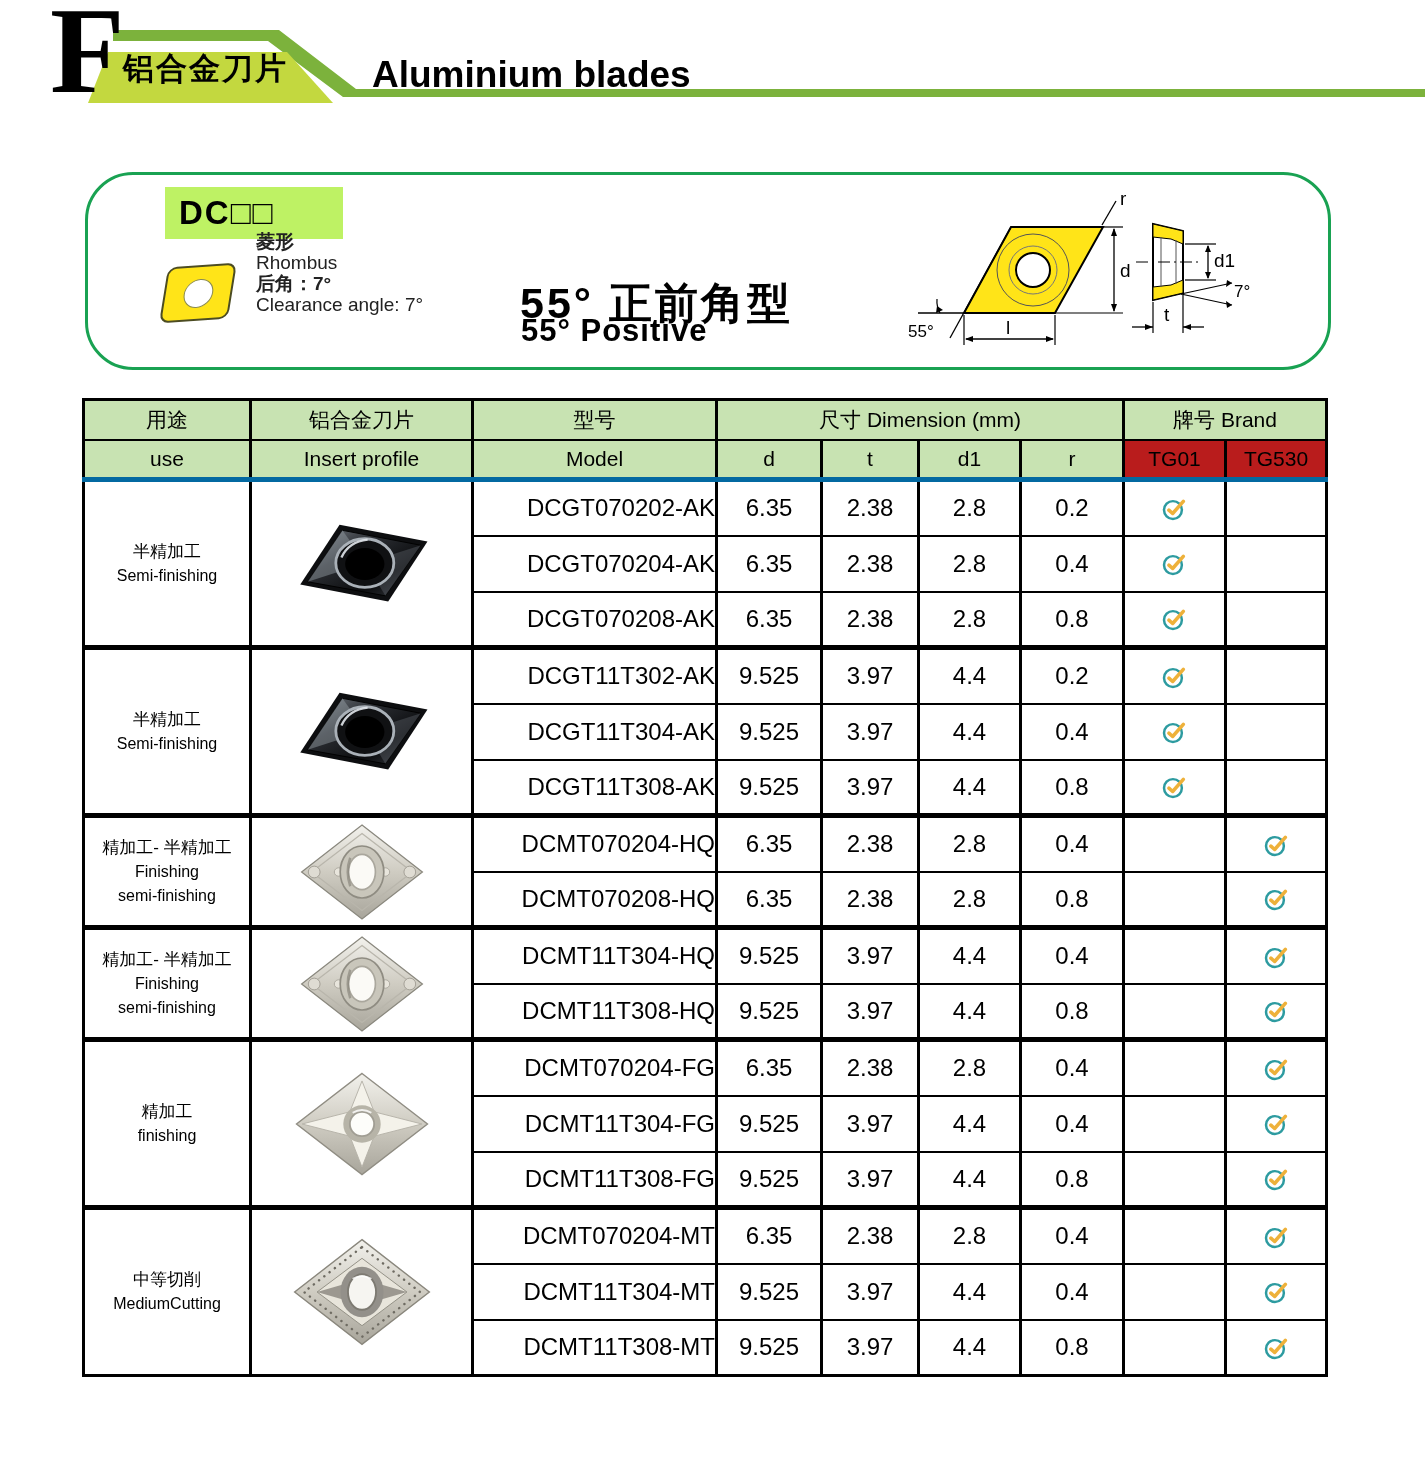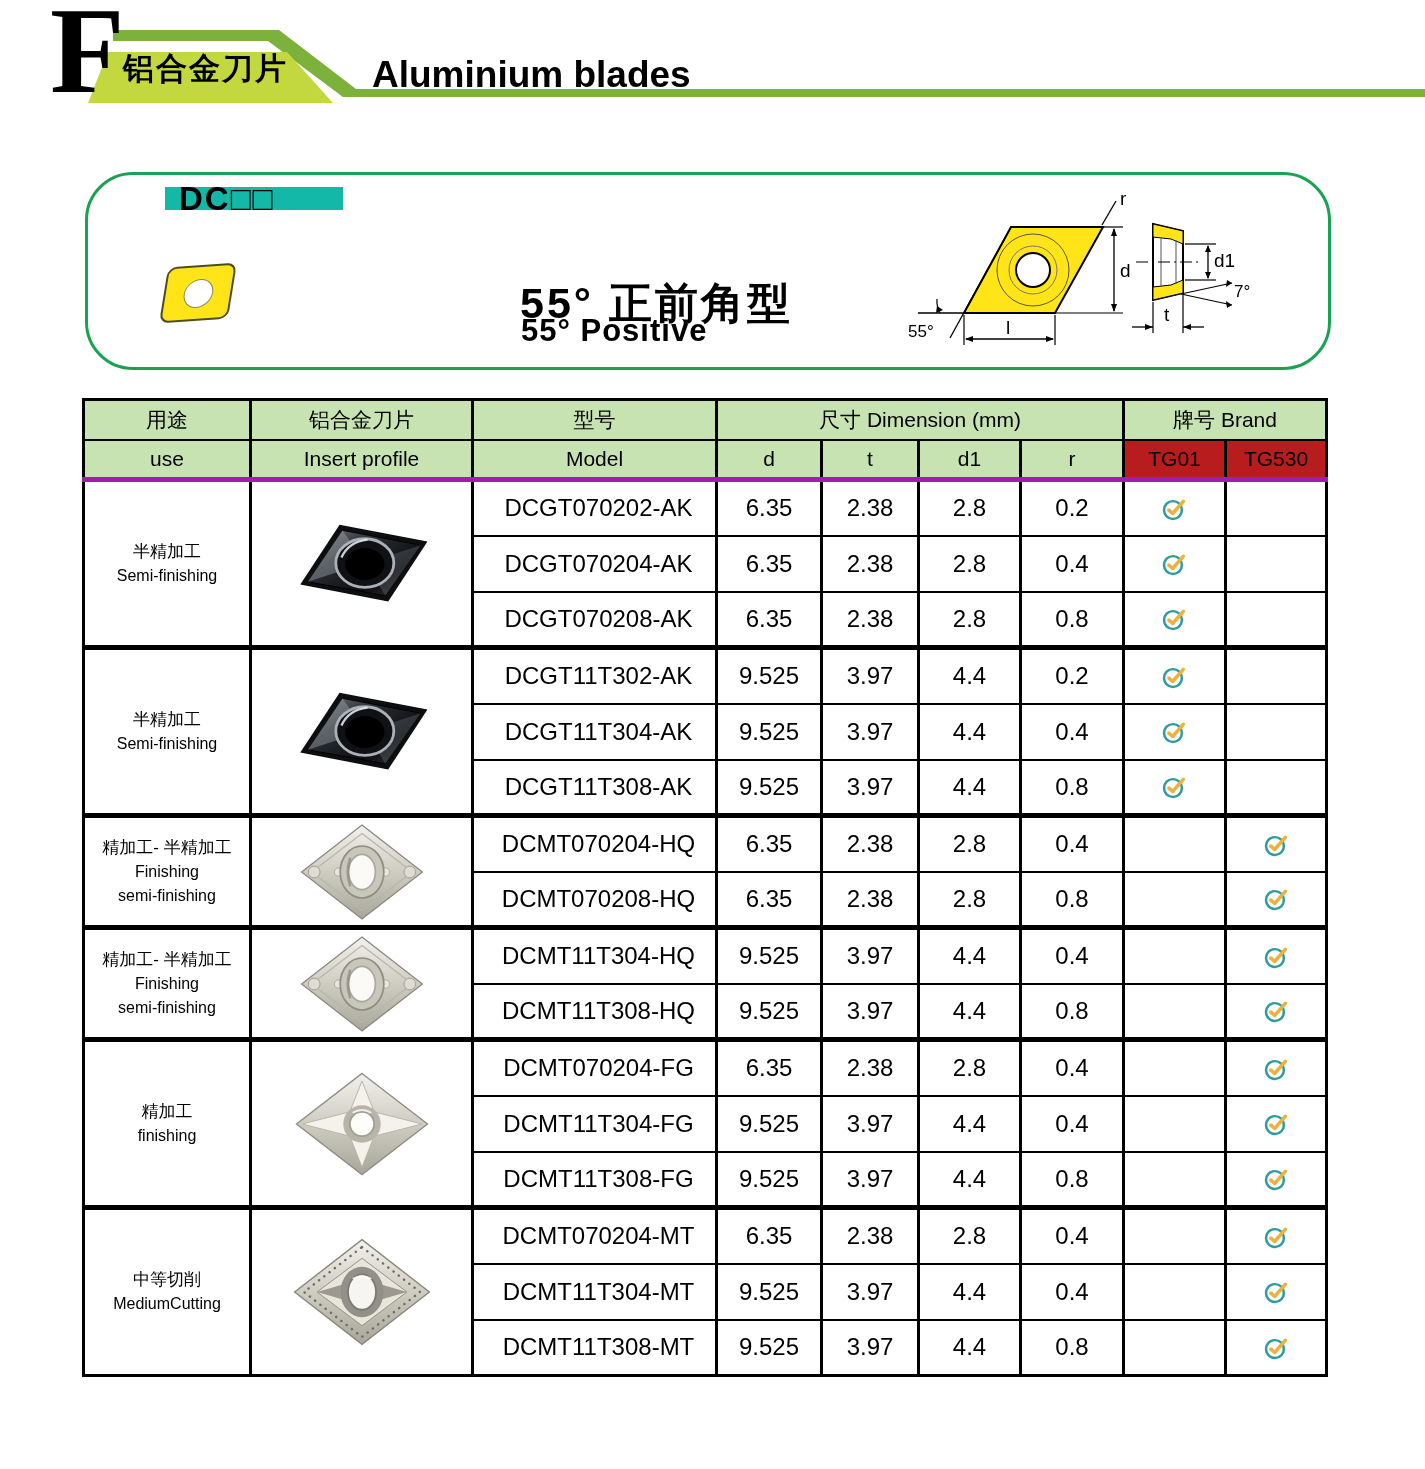--- a/index.html
+++ b/index.html
@@ -9,47 +9,47 @@
   
   .ribbon{position:absolute;left:0;top:0;}
   .logo-f{position:absolute;left:50px;top:-10px;font-family:"Liberation Serif",serif;
           font-weight:bold;font-size:122px;line-height:1;}
   .logo-cn{position:absolute;left:123px;top:48px;font-size:31px;font-weight:700;letter-spacing:2px;}
   .header-en{position:absolute;left:372px;top:54px;font-size:37px;font-weight:700;}
 
   
   .info-box{position:absolute;left:85px;top:172px;width:1240px;height:192px;
             border:3px solid #19a252;border-radius:48px;background:#fff;}
-  .dc-label{position:absolute;left:77px;top:12px;width:178px;height:23px;background:#14b8a6;
+  .dc-label{position:absolute;left:77px;top:12px;width:178px;height:52px;background:#bef264;
             font-size:33px;font-weight:700;display:flex;align-items:center;padding-left:14px;
             letter-spacing:2px;box-sizing:border-box;}
   .shape-icon{position:absolute;left:76px;top:90px;width:64px;height:52px;background:#ffe418;
               border:2.5px solid #4c4c22;border-radius:9px;transform:skewX(-13deg) rotate(-4deg);
               display:flex;align-items:center;justify-content:center;}
   .shape-hole{width:27px;height:27px;border-radius:50%;background:#fff;border:1.5px solid #8a8a50;}
   .shape-text{position:absolute;left:168px;top:56px;font-size:19px;line-height:21px;color:#222;}
   .shape-text .b{font-weight:700;}
   .box-title-cn{position:absolute;left:432px;top:60px;font-size:43px;font-weight:800;letter-spacing:3px;margin-top:40px;}
   .box-title-en{position:absolute;left:433px;top:112px;font-size:31px;font-weight:700;letter-spacing:1px;margin-top:26px;}
   .diagram{position:absolute;left:792px;top:12px;}
   .dim-label{font-size:19px;fill:#000;}
   .dim-small{font-size:17px;fill:#000;}
 
   
   table.spec{position:absolute;left:82px;top:398px;border-collapse:collapse;table-layout:fixed;
              background:#fff;border:3px solid #000;}
   .spec th,.spec td{border:2px solid #000;border-left-width:3px;border-right-width:3px;
                     padding:0;text-align:center;vertical-align:middle;overflow:hidden;}
-  .spec thead{border-bottom:5px solid #a21caf;}
+  .spec thead{border-bottom:5px solid #0369a1;}
   .spec tbody.grp{border-top:5px solid #000;}
   .spec thead tr{height:40px;}
   .spec thead th{background:#c8e3b2;font-size:21px;font-weight:400;}
   .spec thead th.white{background:#b91c1c;}
   .spec tr.data-row{height:56px;}
-  td.model{text-align:center;padding-left:8px;font-size:24px;}
+  td.model{text-align:right;padding-left:8px;font-size:24px;}
   td.num{font-size:24px;}
   td.use-cell{font-size:17px;line-height:24px;}
   td.use-cell .en{font-size:16px;}
   td.brand-cell svg{display:block;margin:0 auto;}
   .insert{display:block;margin:0 auto;}
   .hidden-defs{position:absolute;width:0;height:0;overflow:hidden;}
 </style>
 </head>
 <body>
 
@@ -127,20 +127,26 @@
     <div class="header-en">Aluminium blades</div>
   </div>
 
   <div class="info-box">
     <div class="dc-label">DC□□</div>
 
     <div class="shape-icon">
       <div class="shape-hole"></div>
     </div>
 
+    <div class="shape-text">
+      <div class="b">菱形</div>
+      <div>Rhombus</div>
+      <div class="b">后角：7°</div>
+      <div>Clearance angle: 7°</div>
+    </div>
 
     <div class="box-title-cn">55°  正前角型</div>
     <div class="box-title-en">55°  Positive</div>
 
     <svg class="diagram" width="440" height="170" viewBox="0 0 440 170">
 
       <polygon points="84,126 131,40 223,40 175,126" fill="#ffe418" stroke="#000" stroke-width="2"></polygon>
       <circle cx="153" cy="83" r="36" fill="none" stroke="#555" stroke-width="1"></circle>
       <circle cx="153" cy="83" r="24" fill="none" stroke="#777" stroke-width="1"></circle>
       <circle cx="153" cy="83" r="17" fill="#fff" stroke="#000" stroke-width="2"></circle>

